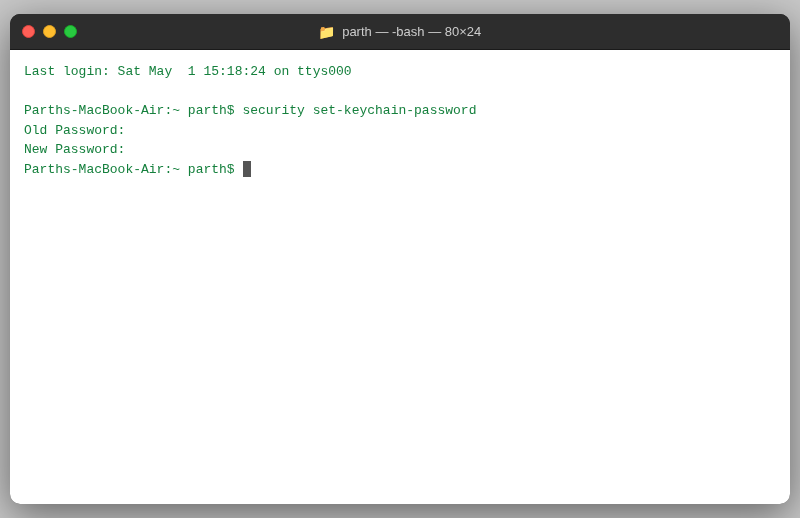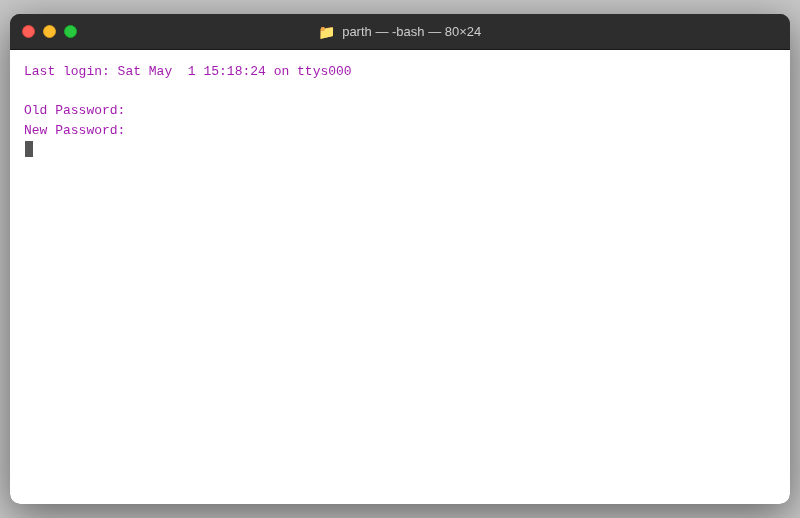--- a/index.html
+++ b/index.html
@@ -76,21 +76,21 @@
       flex: 1;
       background: #ffffff;
       padding: 12px 14px;
       overflow: auto;
     }
 
     .terminal-text {
       font-family: 'Menlo', 'Monaco', 'Courier New', monospace;
       font-size: 13px;
       line-height: 1.5;
-      color: #a21caf;
+      color: #15803d;
       white-space: pre-wrap;
     }
 
     .cursor {
       display: inline-block;
       width: 8px;
       height: 16px;
       background: #555555;
       vertical-align: text-bottom;
       margin-left: 1px;
@@ -107,18 +107,19 @@
       <div class="traffic-light maximize"></div>
     </div>
     <div class="titlebar-title">
       <span class="folder-icon">📁</span>
       <span>parth — -bash — 80×24</span>
     </div>
   </div>
   <div class="terminal-body">
     <div class="terminal-text" id="terminal-content"><span>Last login: Sat May  1 15:18:24 on ttys000
 </span><span>
+</span><span>Parths-MacBook-Air:~ parth$ security set-keychain-password
 </span><span>Old Password:
 </span><span>New Password:
-</span><span class="cursor"></span>
+</span><span>Parths-MacBook-Air:~ parth$ </span><span class="cursor"></span>
 </div>
   </div>
 </div>
 
 </body></html>

